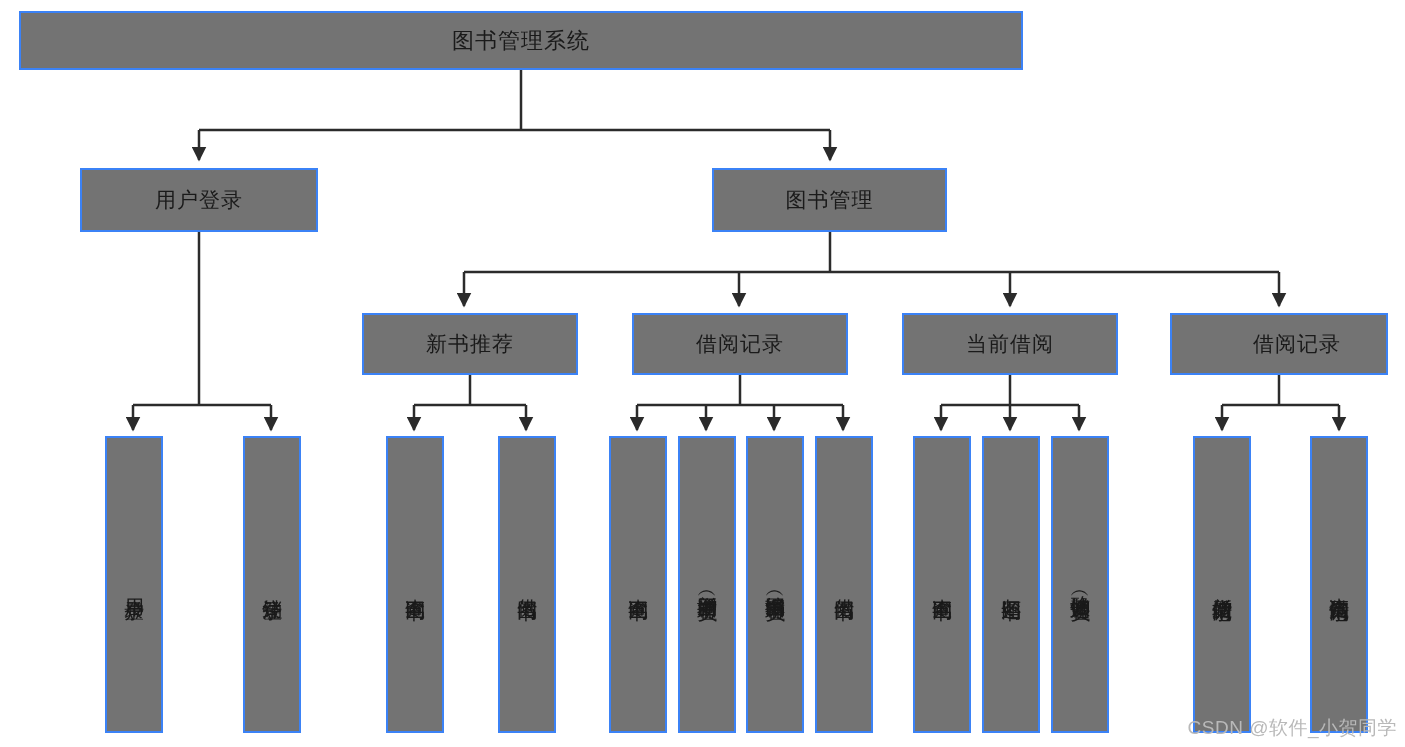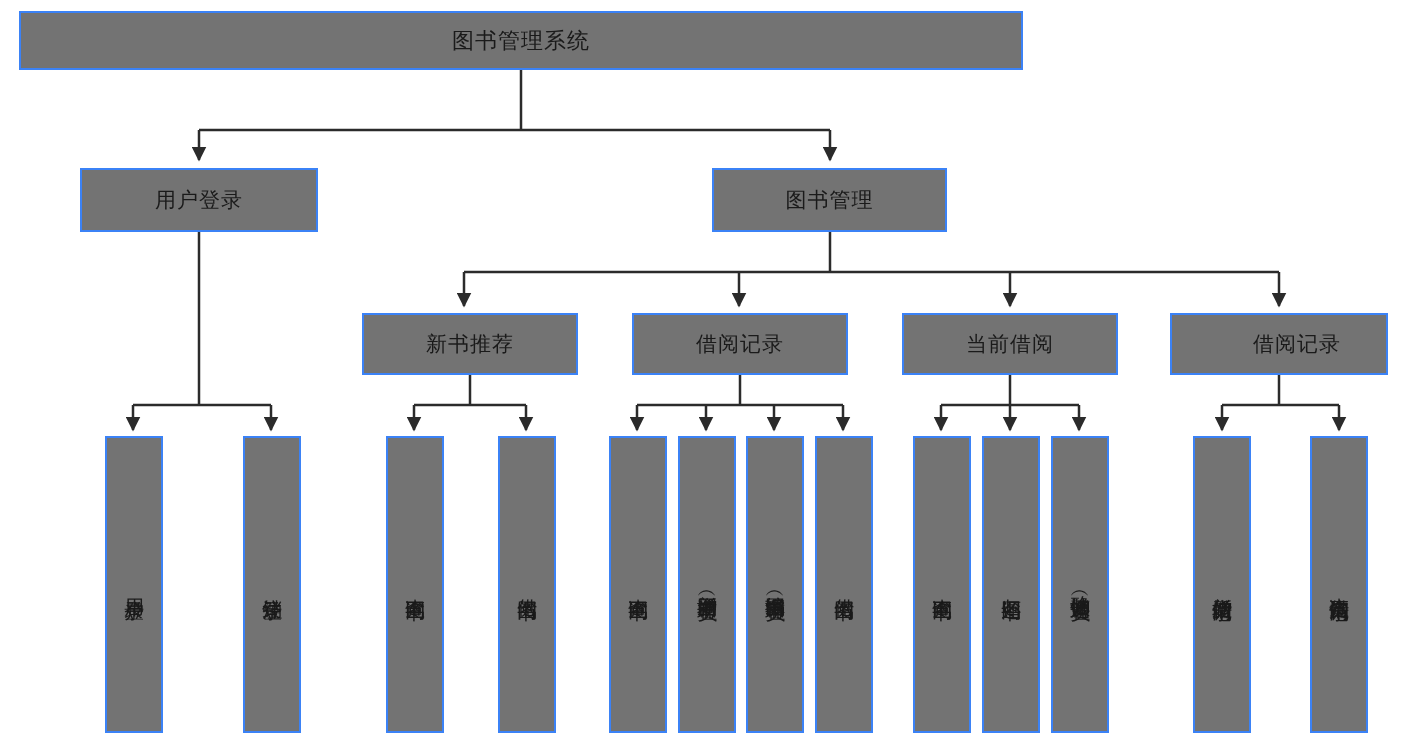--- a/index.html
+++ b/index.html
@@ -184,14 +184,15 @@
     <span class="vlabel">确认归还（管理员）</span>
   </div>
 
   <div class="node leaf" style="left:1193px; top:436px; width:58px; height:297px;">
     <span class="vlabel">新增借阅记录</span>
   </div>
   <div class="node leaf" style="left:1310px; top:436px; width:58px; height:297px;">
     <span class="vlabel">查询借阅记录</span>
   </div>
 
+  <div class="watermark">CSDN @软件_小贺同学</div>
 
 </div>
 
 </body></html>

